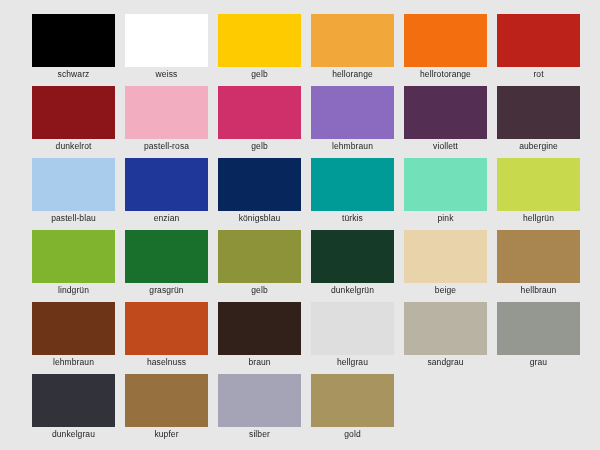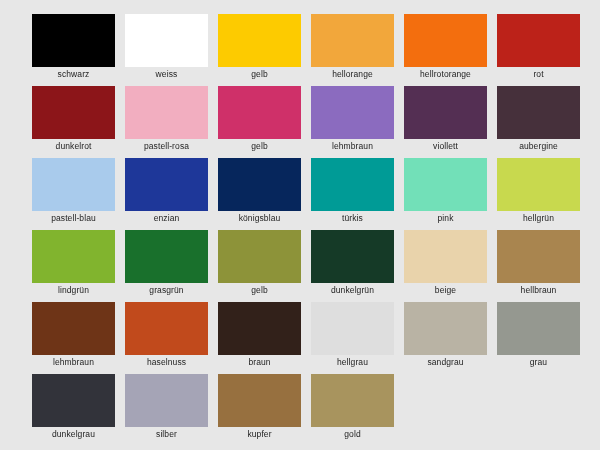--- a/index.html
+++ b/index.html
@@ -168,24 +168,24 @@
     </div>
     <div class="swatch-cell">
       <span class="swatch-chip" style="background-color: rgb(149, 152, 144);"></span>
       <span class="swatch-label">grau</span>
     </div>
     <div class="swatch-cell">
       <span class="swatch-chip" style="background-color: rgb(50, 51, 58);"></span>
       <span class="swatch-label">dunkelgrau</span>
     </div>
     <div class="swatch-cell">
+      <span class="swatch-chip" style="background-color: rgb(151, 112, 63);"></span>
+      <span class="swatch-label">kupfer</span>
+    </div>
+    <div class="swatch-cell">
       <span class="swatch-chip" style="background-color: rgb(165, 164, 182);"></span>
       <span class="swatch-label">silber</span>
-    </div>
-    <div class="swatch-cell">
-      <span class="swatch-chip" style="background-color: rgb(151, 112, 63);"></span>
-      <span class="swatch-label">kupfer</span>
     </div>
     <div class="swatch-cell">
       <span class="swatch-chip" style="background-color: rgb(168, 148, 94);"></span>
       <span class="swatch-label">gold</span>
     </div>
   </div>
 
 </body></html>

